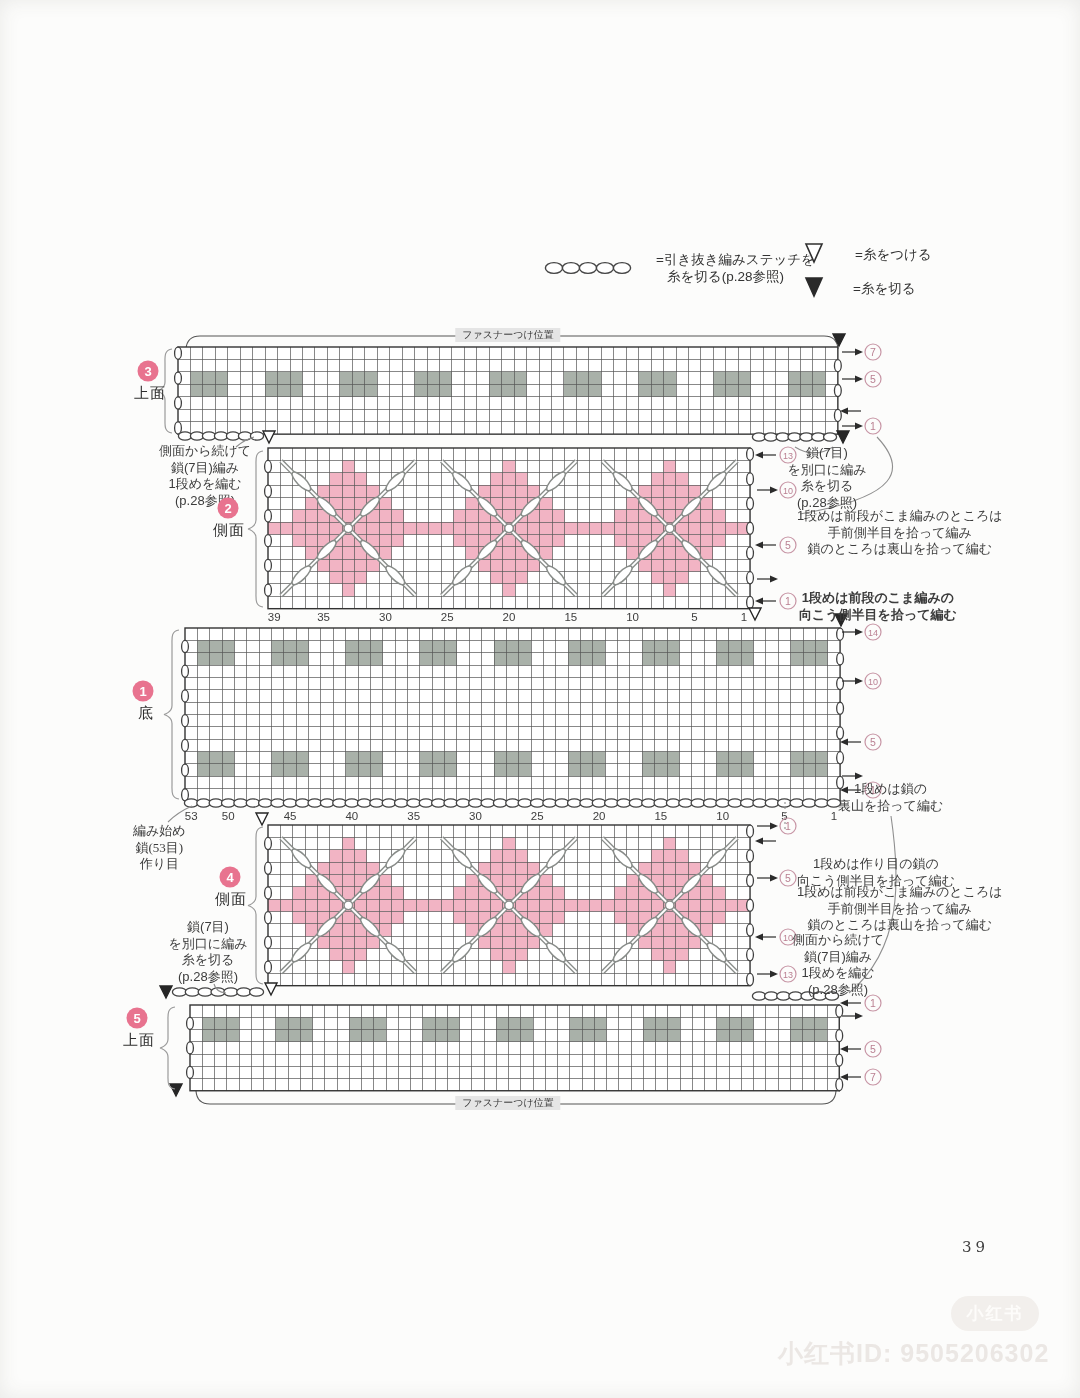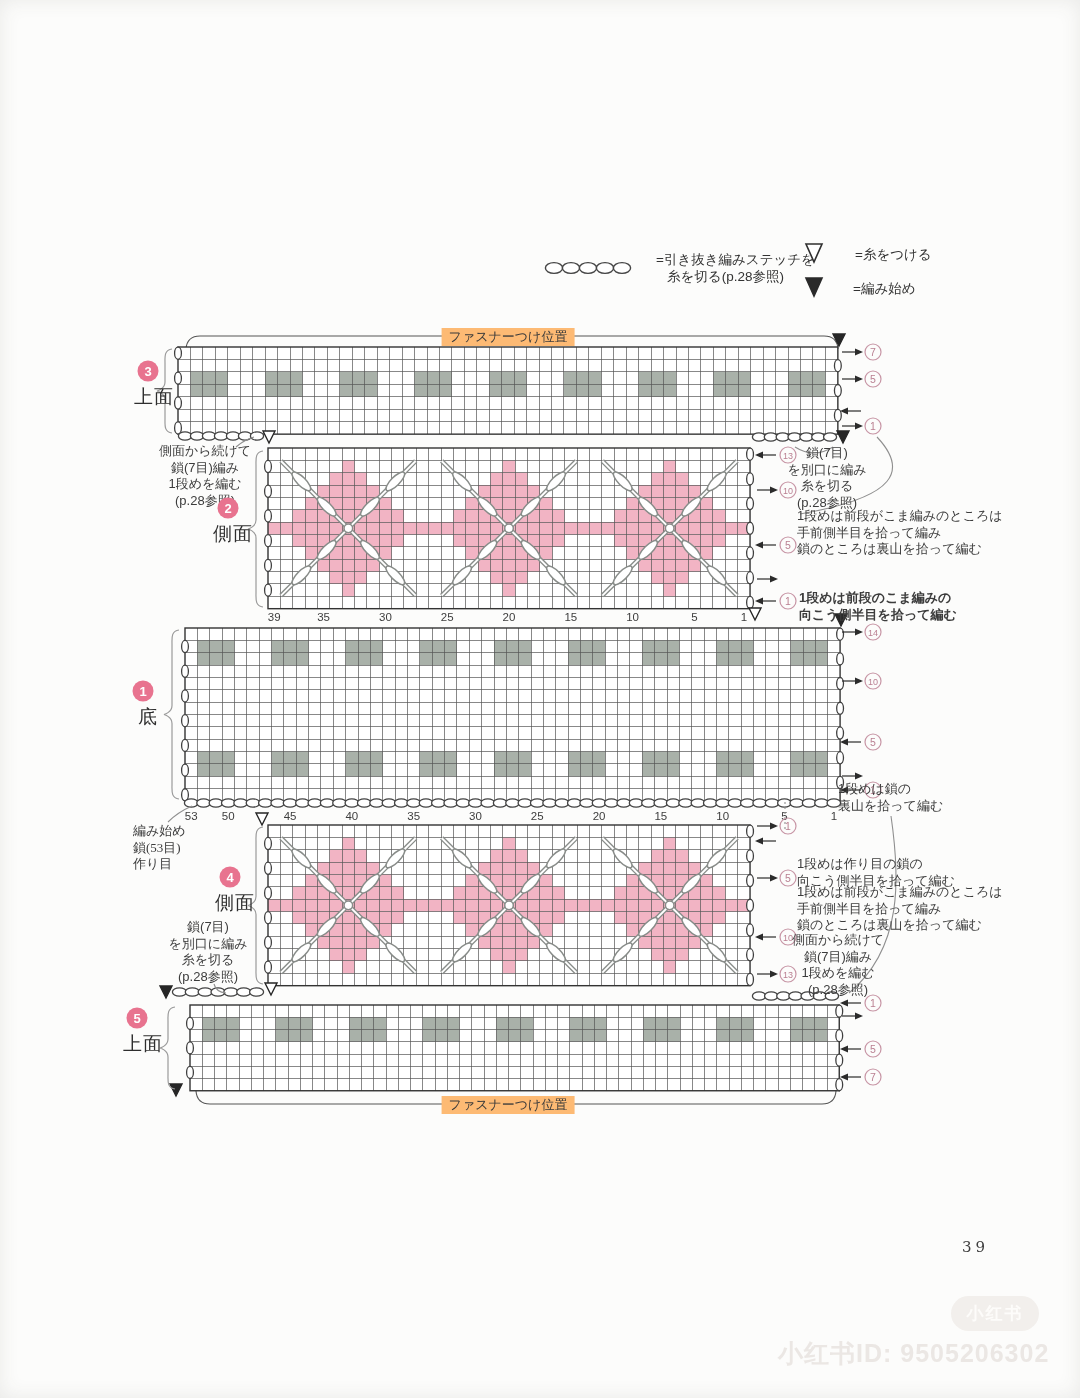--- a/index.html
+++ b/index.html
@@ -1,26 +1,26 @@
 <!DOCTYPE html>
 <html><head>
 <meta charset="utf-8">
 <style>
   html,body{margin:0;padding:0;background:#e8e6e3;}
   .page{position:relative;width:1080px;height:1398px;background:#fcfcfb;overflow:hidden;
         font-family:"Liberation Sans",sans-serif;box-shadow:inset 0 0 20px rgba(70,64,58,.10);}
   #svg-root{position:absolute;left:0;top:0;}
   #html-layer{position:absolute;left:0;top:0;width:100%;height:100%;}
-  .ann{position:absolute;font-size:13px;line-height:16.5px;color:#3c3c3c;white-space:nowrap;}
+  .ann{position:absolute;font-size:13px;line-height:16.5px;color:#3c3c3c;white-space:nowrap;text-align:center;}
   .badge{position:absolute;width:21px;height:21px;border-radius:50%;background:#e8738f;color:#fff;
          font-size:13px;font-weight:bold;display:flex;align-items:center;justify-content:center;
          transform:translate(-50%,-50%);}
-  .secname{position:absolute;font-size:19px;color:#2e2e2e;letter-spacing:1px;white-space:nowrap;}
-  .zipper-label{position:absolute;font-size:13px;color:#3a3a3a;transform:translateX(-50%);
-         background:#fdba74;padding:0 7px;white-space:nowrap;}
+  .secname{position:absolute;font-size:15px;color:#2e2e2e;letter-spacing:1px;white-space:nowrap;}
+  .zipper-label{position:absolute;font-size:10px;color:#3a3a3a;transform:translateX(-50%);
+         background:#e5e5e5;padding:0 7px;white-space:nowrap;}
   .legend-text{position:absolute;font-size:13.5px;color:#333;line-height:17px;white-space:nowrap;margin-left:23px;}
   .legend-sym{position:absolute;}
   .ind{padding-left:11px;}
   .pageno{position:absolute;font-family:"DejaVu Serif",serif;font-size:15px;color:#3f3f3f;letter-spacing:4px;}
   .wm-badge{position:absolute;left:951px;top:1296px;width:88px;height:35px;border-radius:18px;
          background:#f2efec;color:#fdfcfa;font-size:17px;font-weight:bold;letter-spacing:2px;
          display:flex;align-items:center;justify-content:center;}
   .wm-id{position:absolute;left:778px;top:1337px;font-size:25px;font-weight:bold;color:#ebe7e4;letter-spacing:1px;}
 </style>
 </head>
@@ -862,21 +862,21 @@
     <div>=引き抜き編みステッチを</div>
     <div class="ind">糸を切る(p.28参照)</div>
   </div>
   <svg class="legend-sym" style="left:803px;top:241px" width="22" height="24">
     <polygon points="3,3 19,3 11,21" fill="#fff" stroke="#2f2f2f" stroke-width="1.6"></polygon>
   </svg>
   <div class="legend-text" style="left:832px;top:246px">=糸をつける</div>
   <svg class="legend-sym" style="left:803px;top:275px" width="22" height="24">
     <polygon points="3,3 19,3 11,21" fill="#2a2a2a" stroke="#2a2a2a" stroke-width="1.6"></polygon>
   </svg>
-  <div class="legend-text" style="left:830px;top:280px">=編み始め</div>
+  <div class="legend-text" style="left:830px;top:280px">=糸を切る</div>
 
   <div class="zipper-label" style="left:508px;top:328px">ファスナーつけ位置</div>
   <div class="zipper-label" style="left:508px;top:1096px">ファスナーつけ位置</div>
 
   <div id="html-layer">
       <div class="ann" style="left: 205px; top: 443px; transform: translateX(-50%); text-align: center;">
         <div>側面から続けて</div>
         <div>鎖(7目)編み</div>
         <div>1段めを編む</div>
         <div>(p.28参照)</div>

